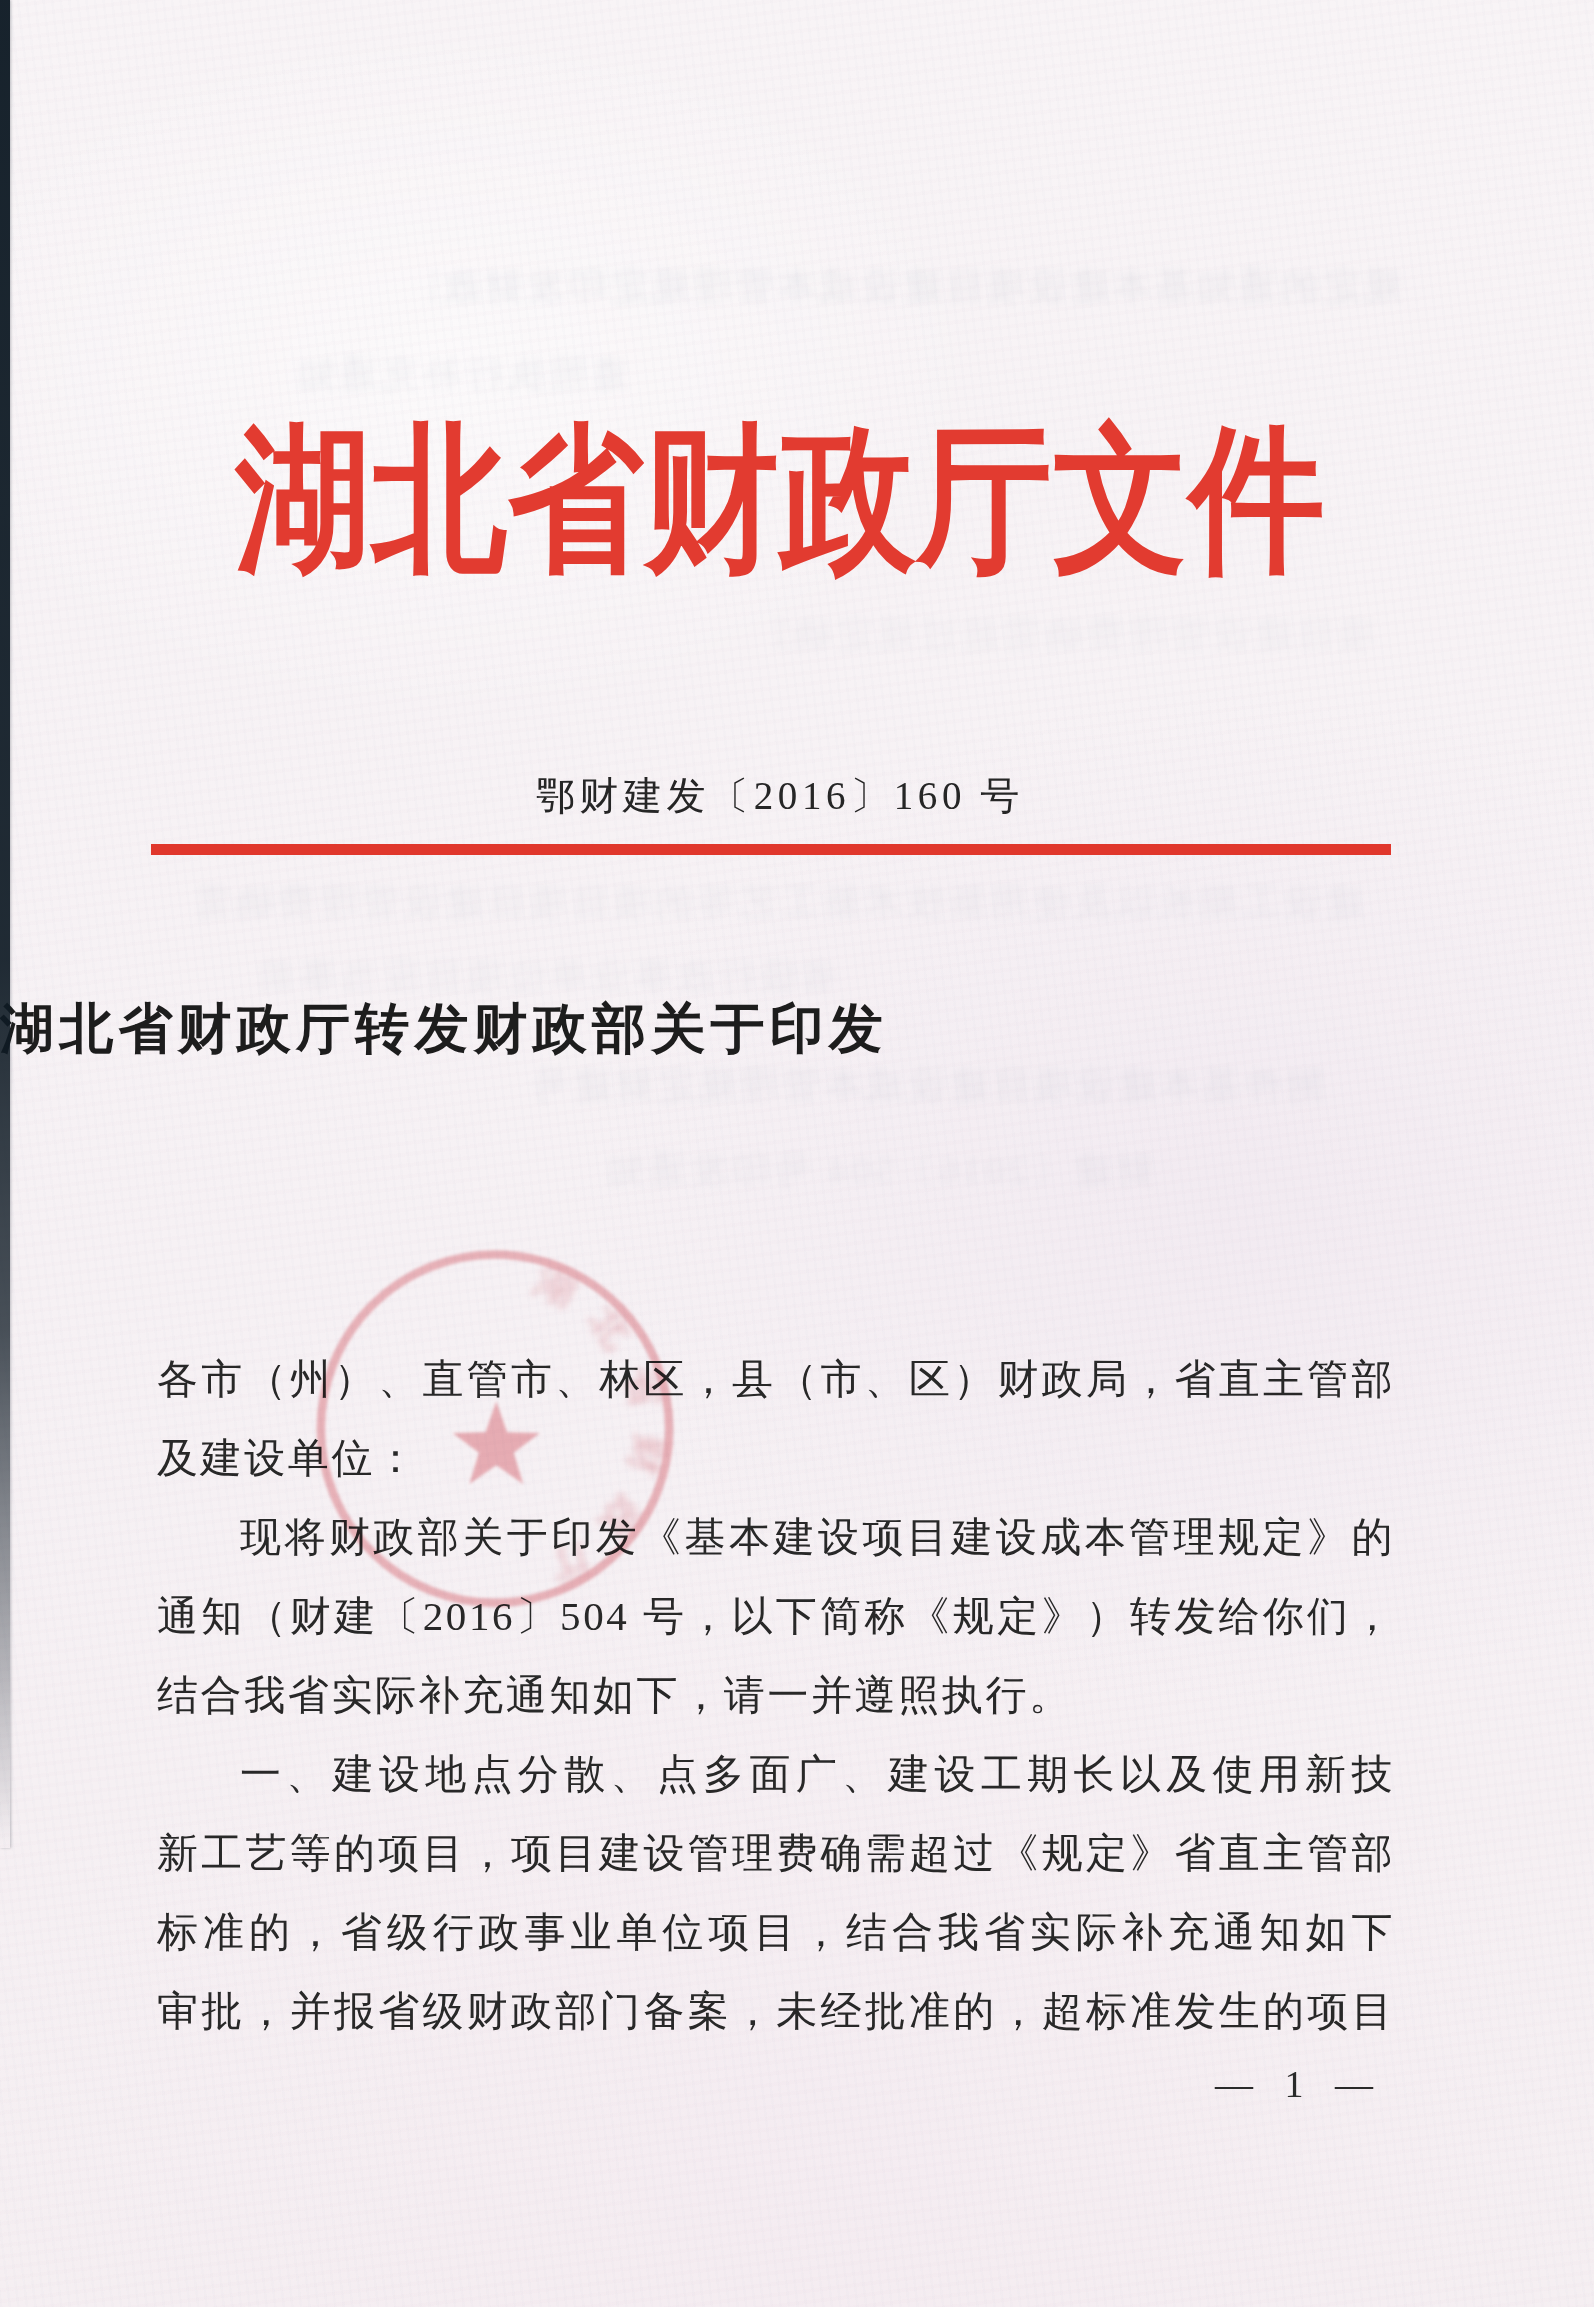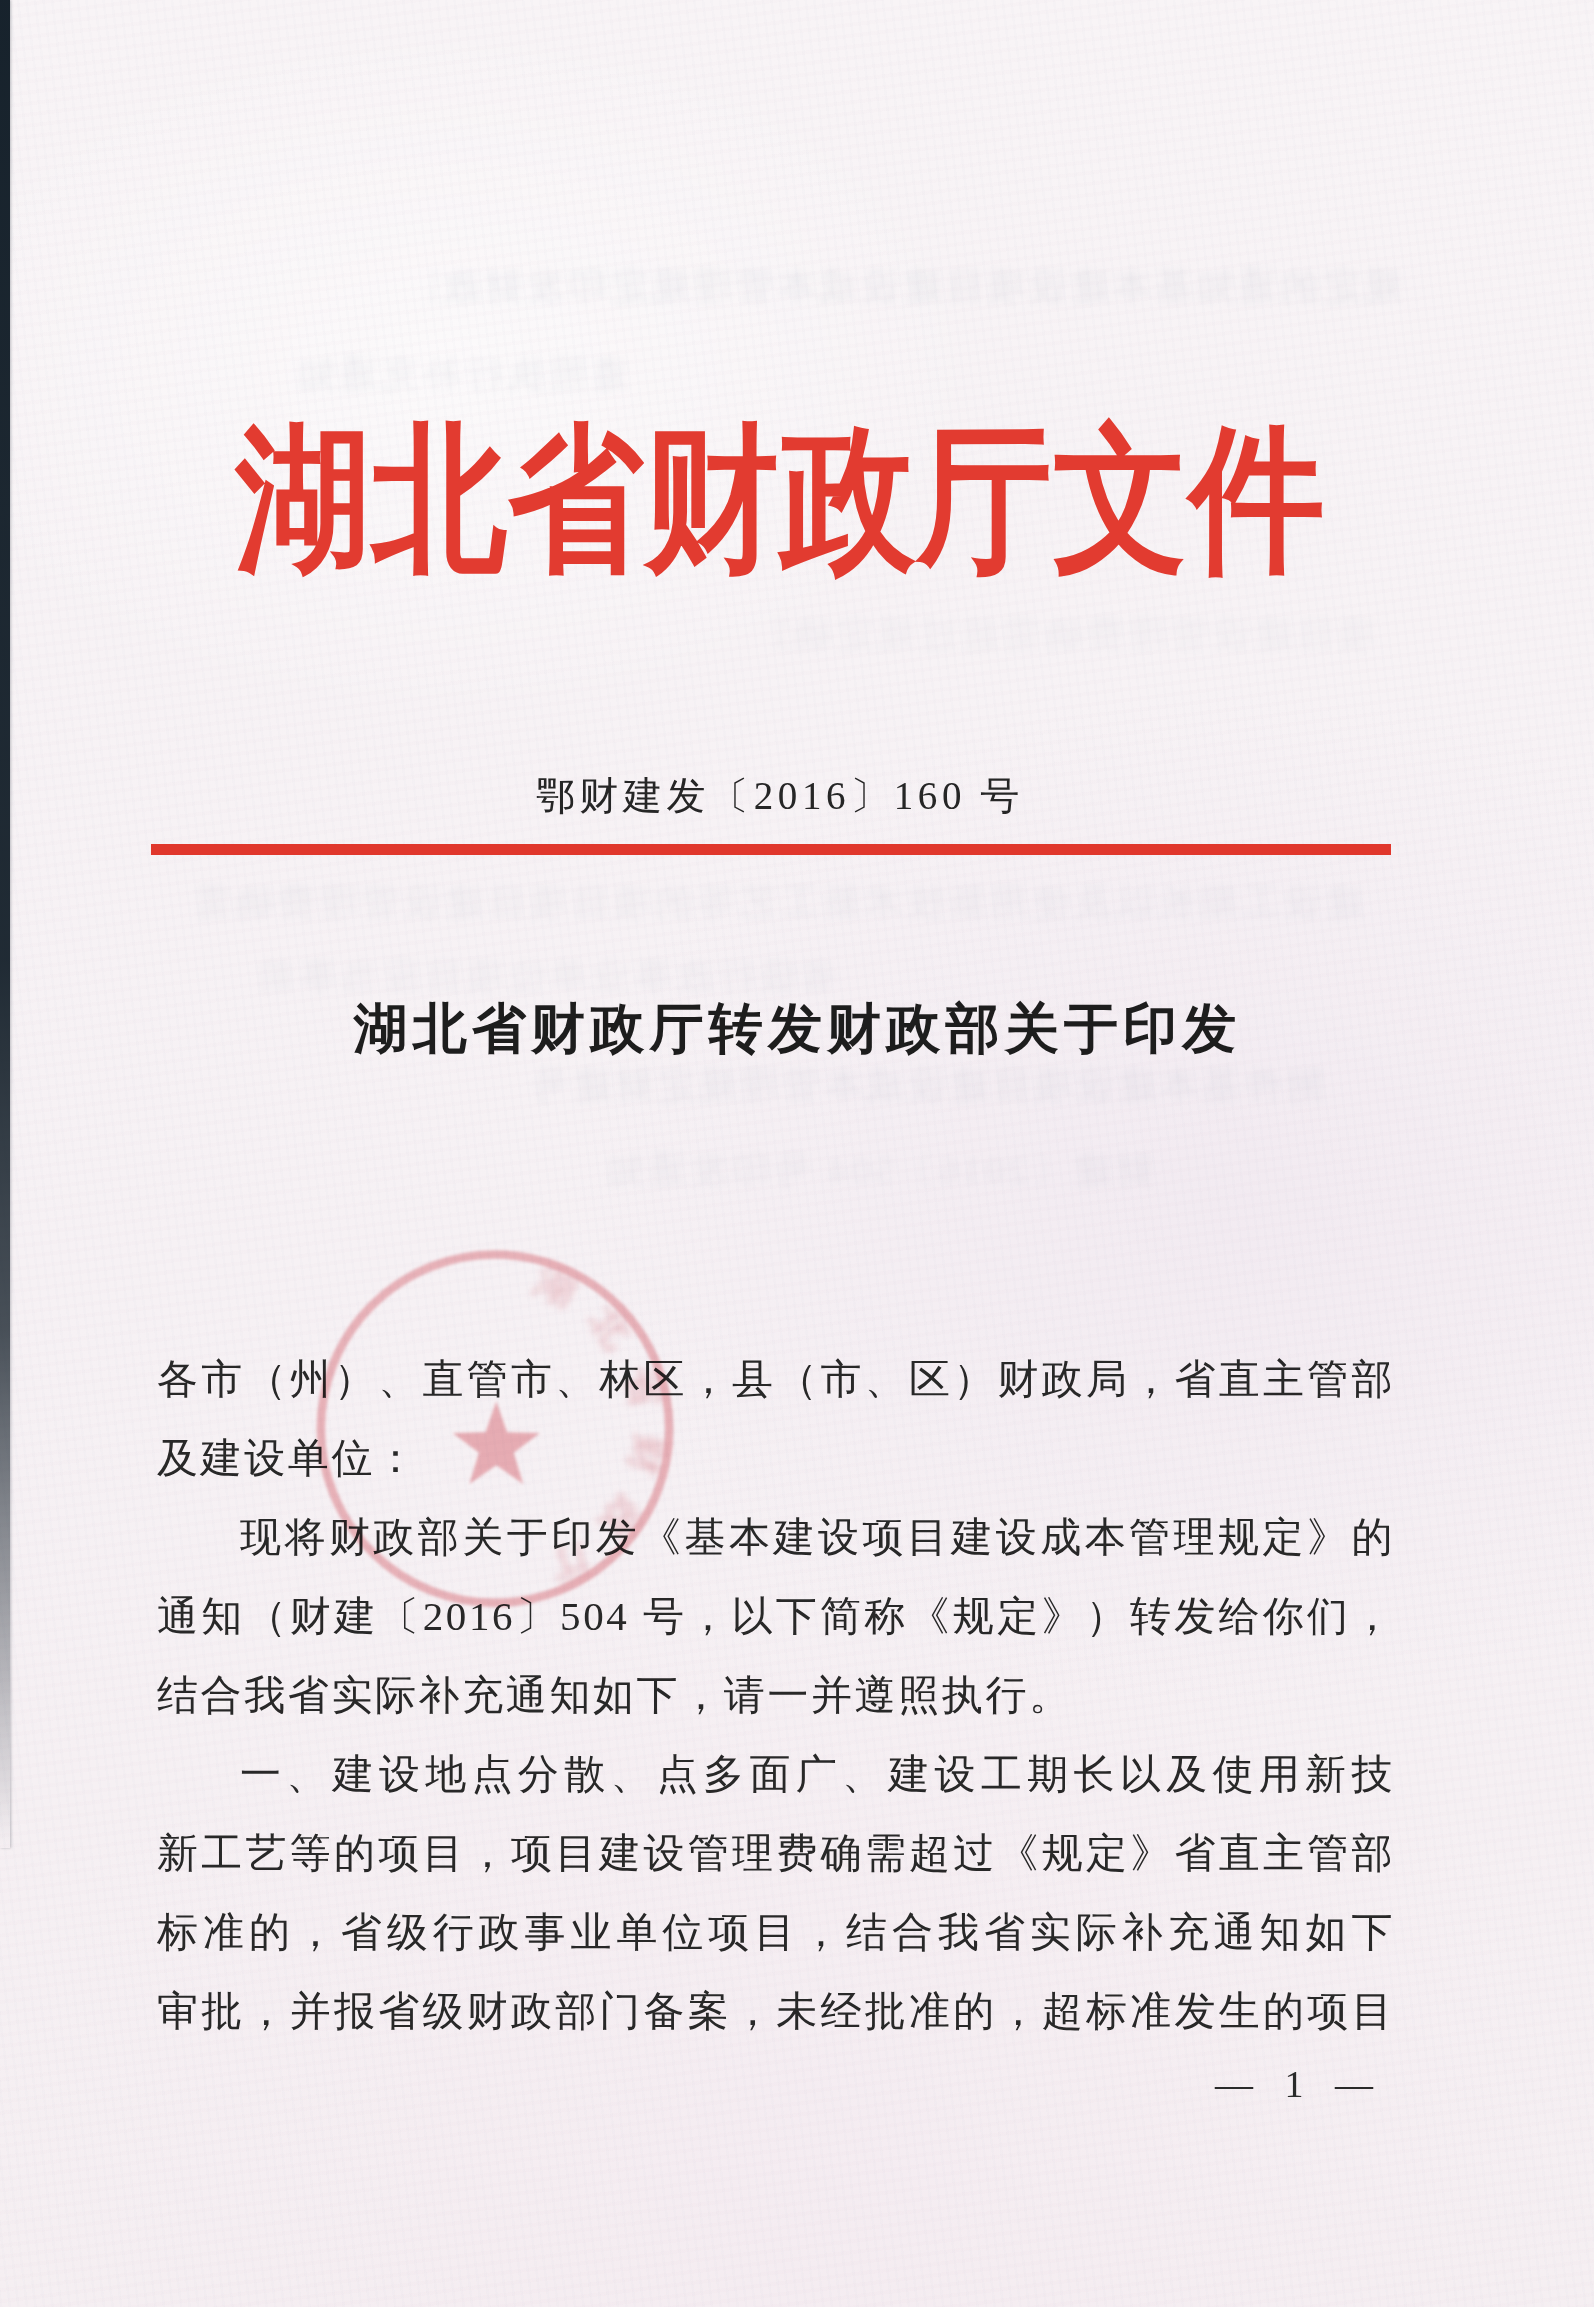--- a/index.html
+++ b/index.html
@@ -46,21 +46,21 @@
   #doc-number{
     position:absolute;top:773px;left:-17.7px;width:1595px;z-index:2;
     text-align:center;font-size:39px;line-height:46px;color:#262626;letter-spacing:4.6px;
   }
   #red-rule{
     position:absolute;left:151px;top:844px;width:1240px;height:11px;z-index:2;
     background:var(--rule,#e0372c);
   }
   #heading{
     position:absolute;top:982px;left:0;width:1595px;z-index:2;
-    text-align:center;font-weight:bold;color:#1d1d1d;
+    text-align:left;font-weight:bold;color:#1d1d1d;
     font-size:54px;line-height:95px;letter-spacing:5.2px;white-space:nowrap;
   }
   #body-text{
     position:absolute;left:157px;top:1340px;width:1238px;z-index:2;color:#282828;
   }
   .bline{
     height:79px;line-height:79px;font-size:41px;letter-spacing:2.6px;white-space:nowrap;
   }
   .bline.fill{text-align:justify;text-align-last:justify;white-space:normal;
     text-justify:inter-character;height:79px;overflow:hidden;}

